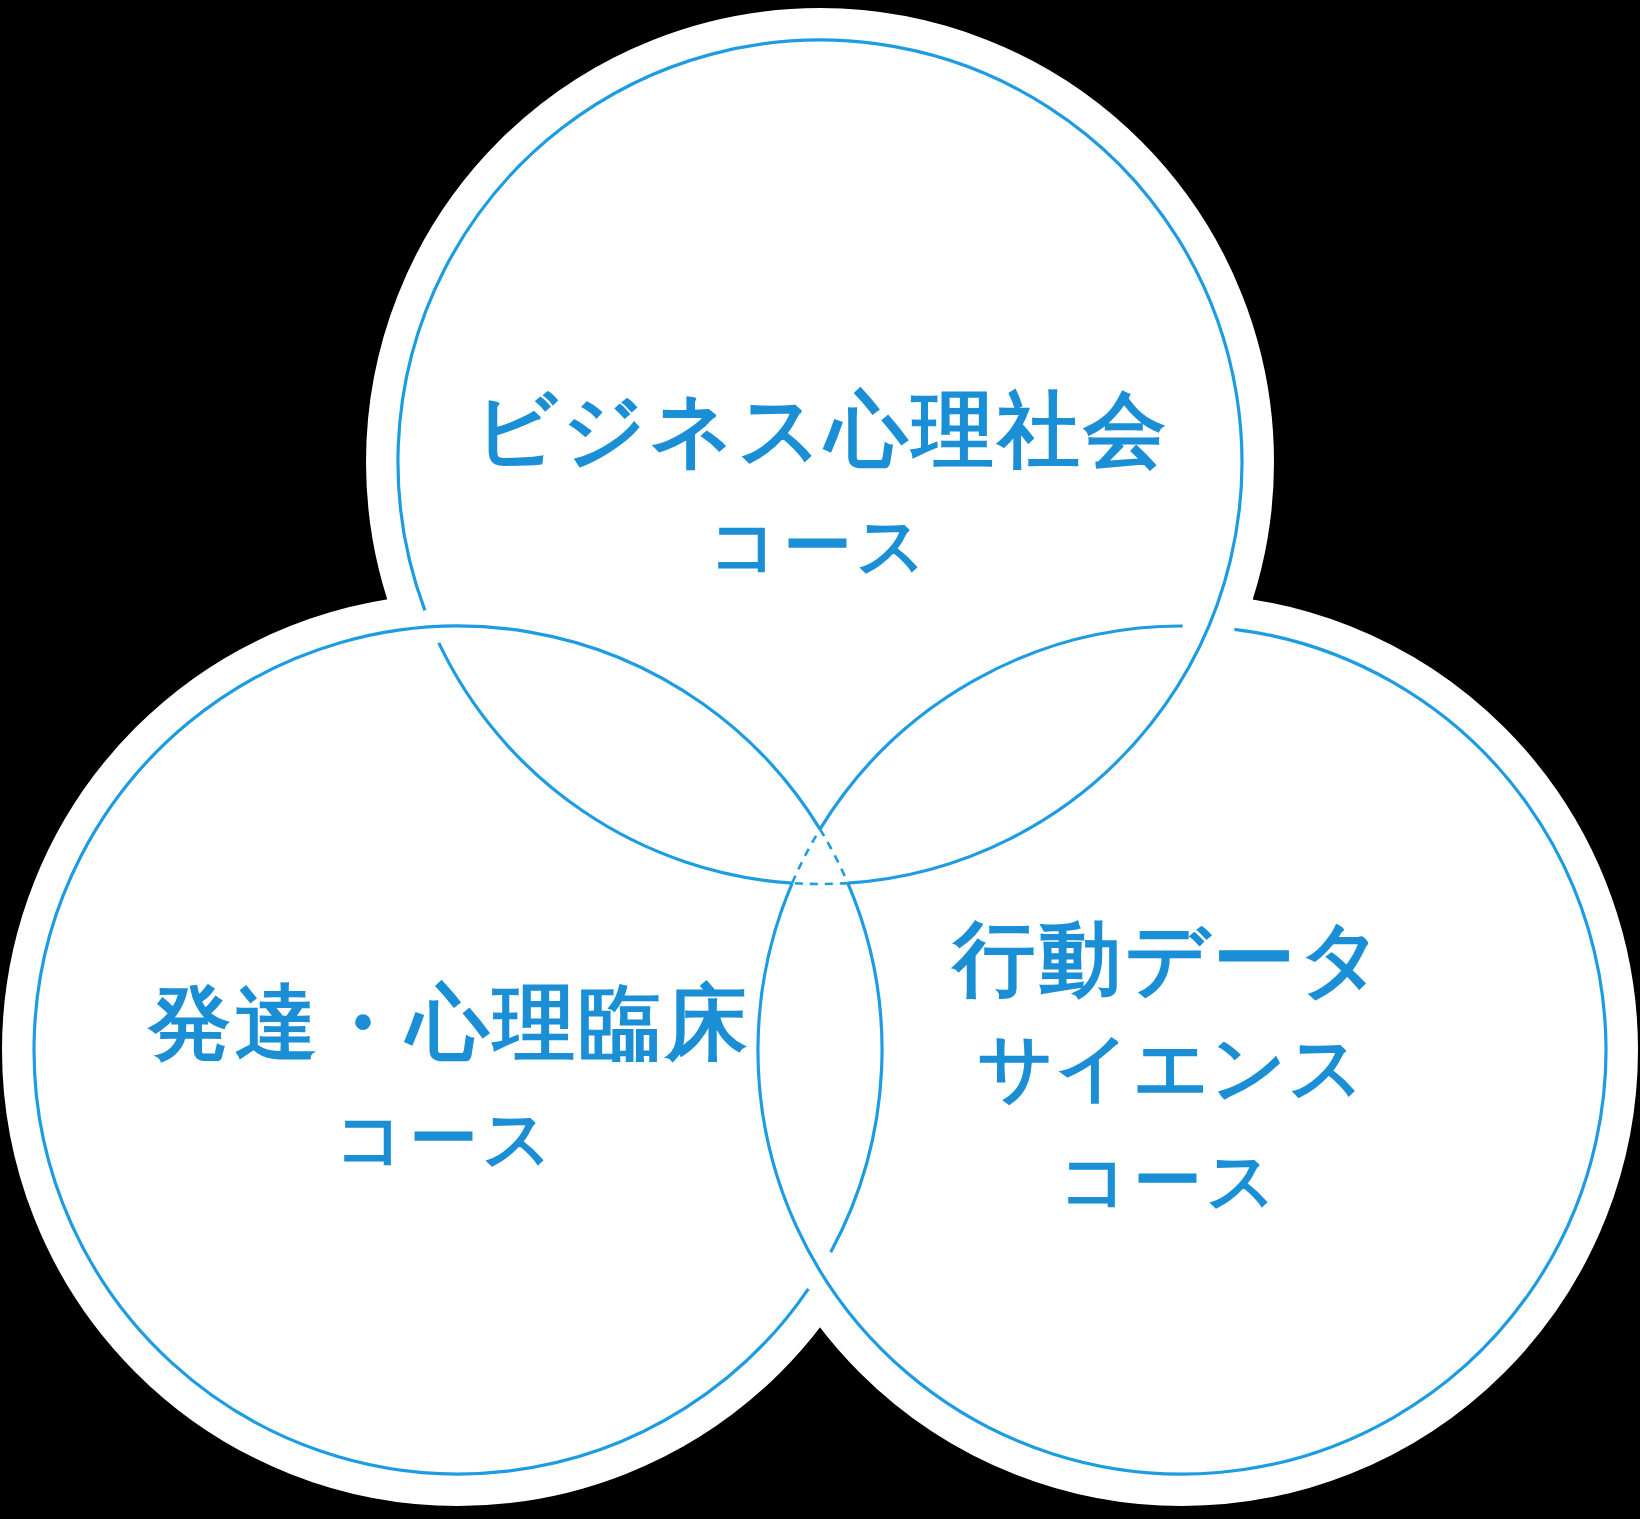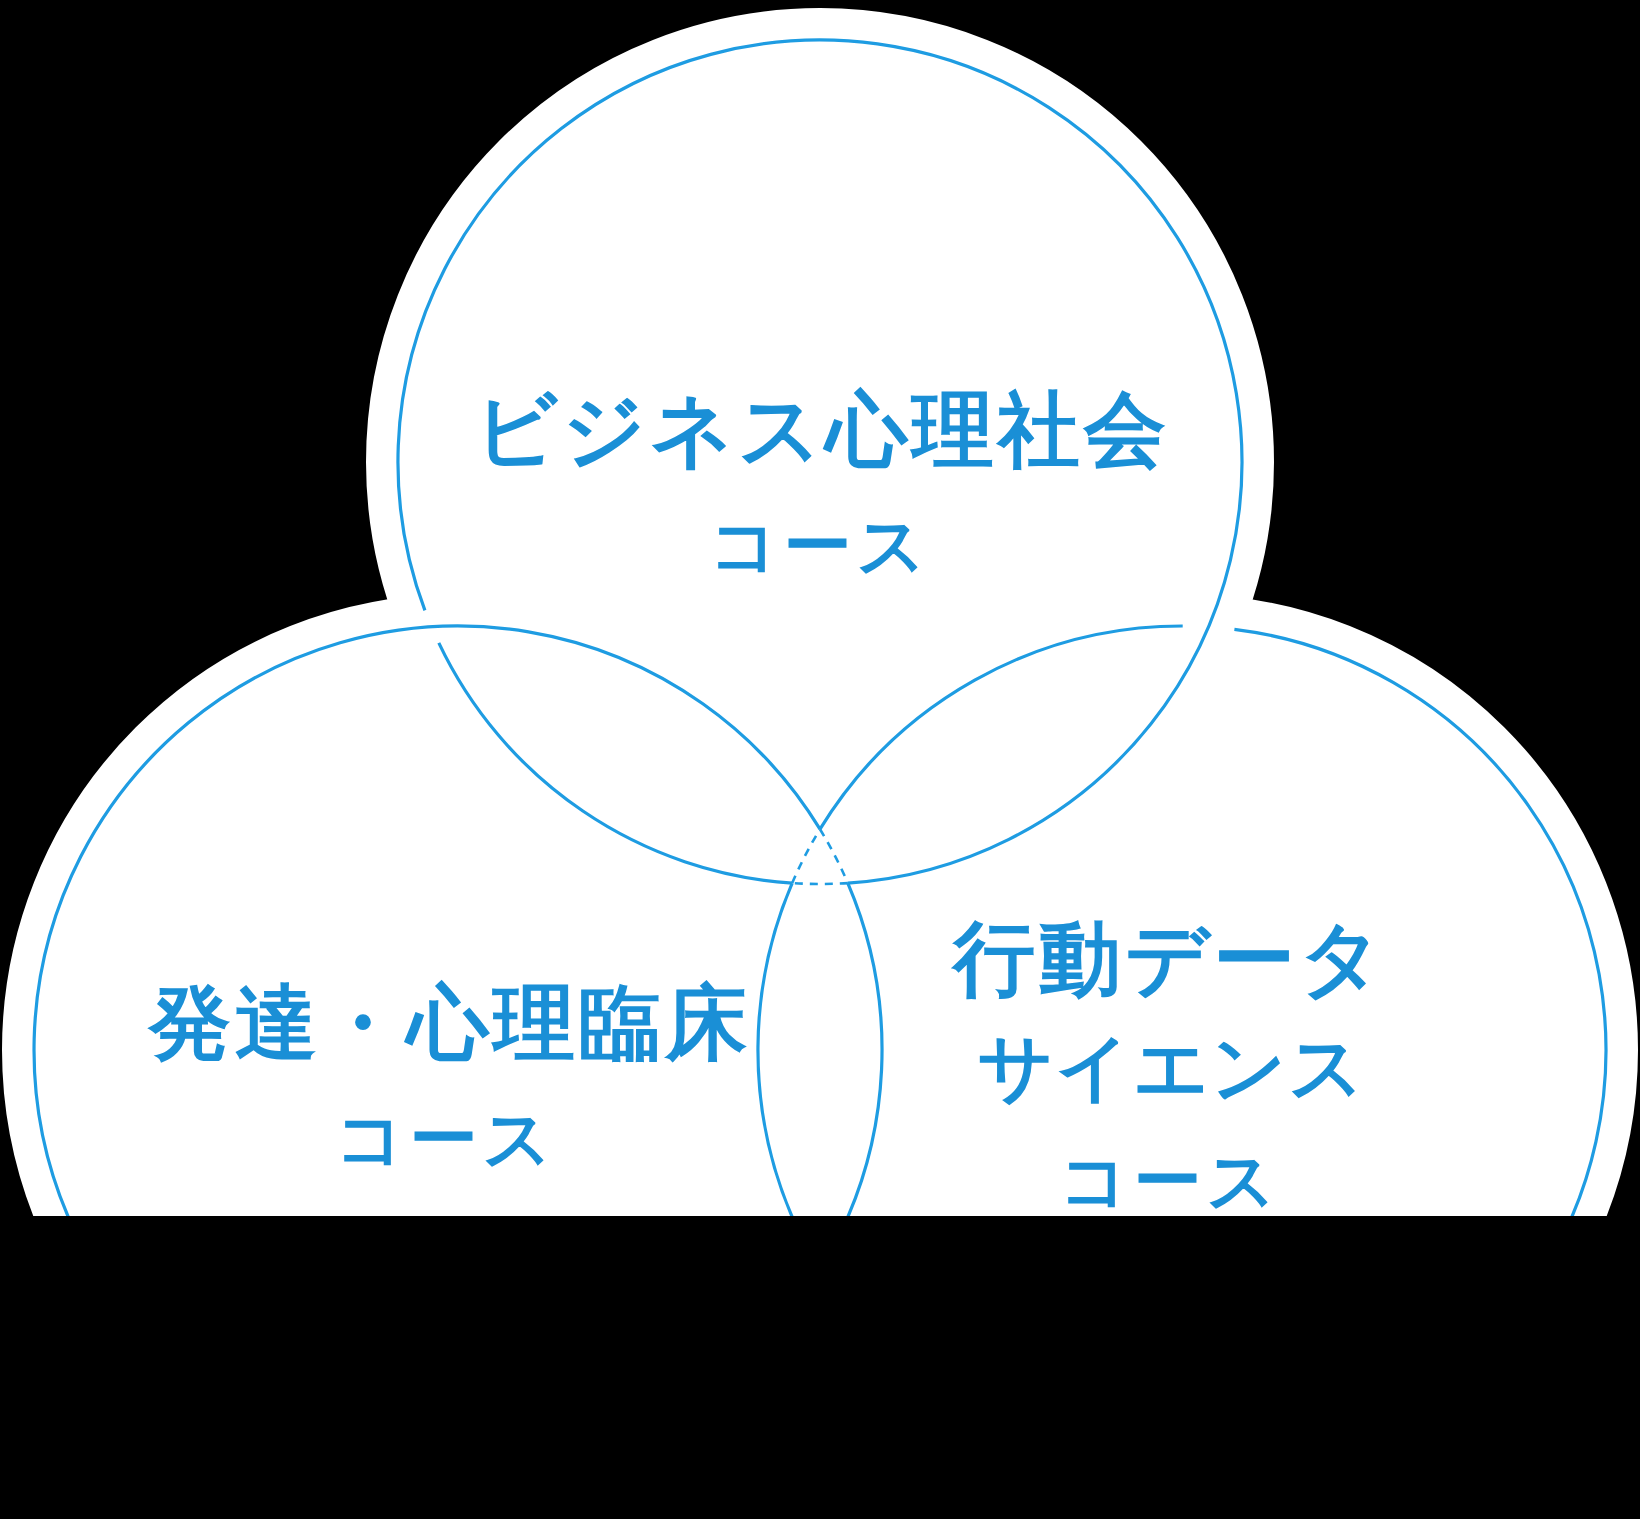--- a/index.html
+++ b/index.html
@@ -3,21 +3,21 @@
 <meta charset="utf-8">
 <style>
   html, body {
     margin: 0;
     padding: 0;
     background: var(--bg, #000);
   }
   .stage {
     position: relative;
     width: 1640px;
-    height: 1216px;
+    height: 1519px;
     background: var(--bg, #000);
     overflow: hidden;
     font-family: "Liberation Serif", "DejaVu Serif", serif;
   }
   svg { display: block; }
   .halo {
     fill: var(--circle-fill, #fff);
     stroke: var(--halo, #fff);
     stroke-width: 64;
   }

